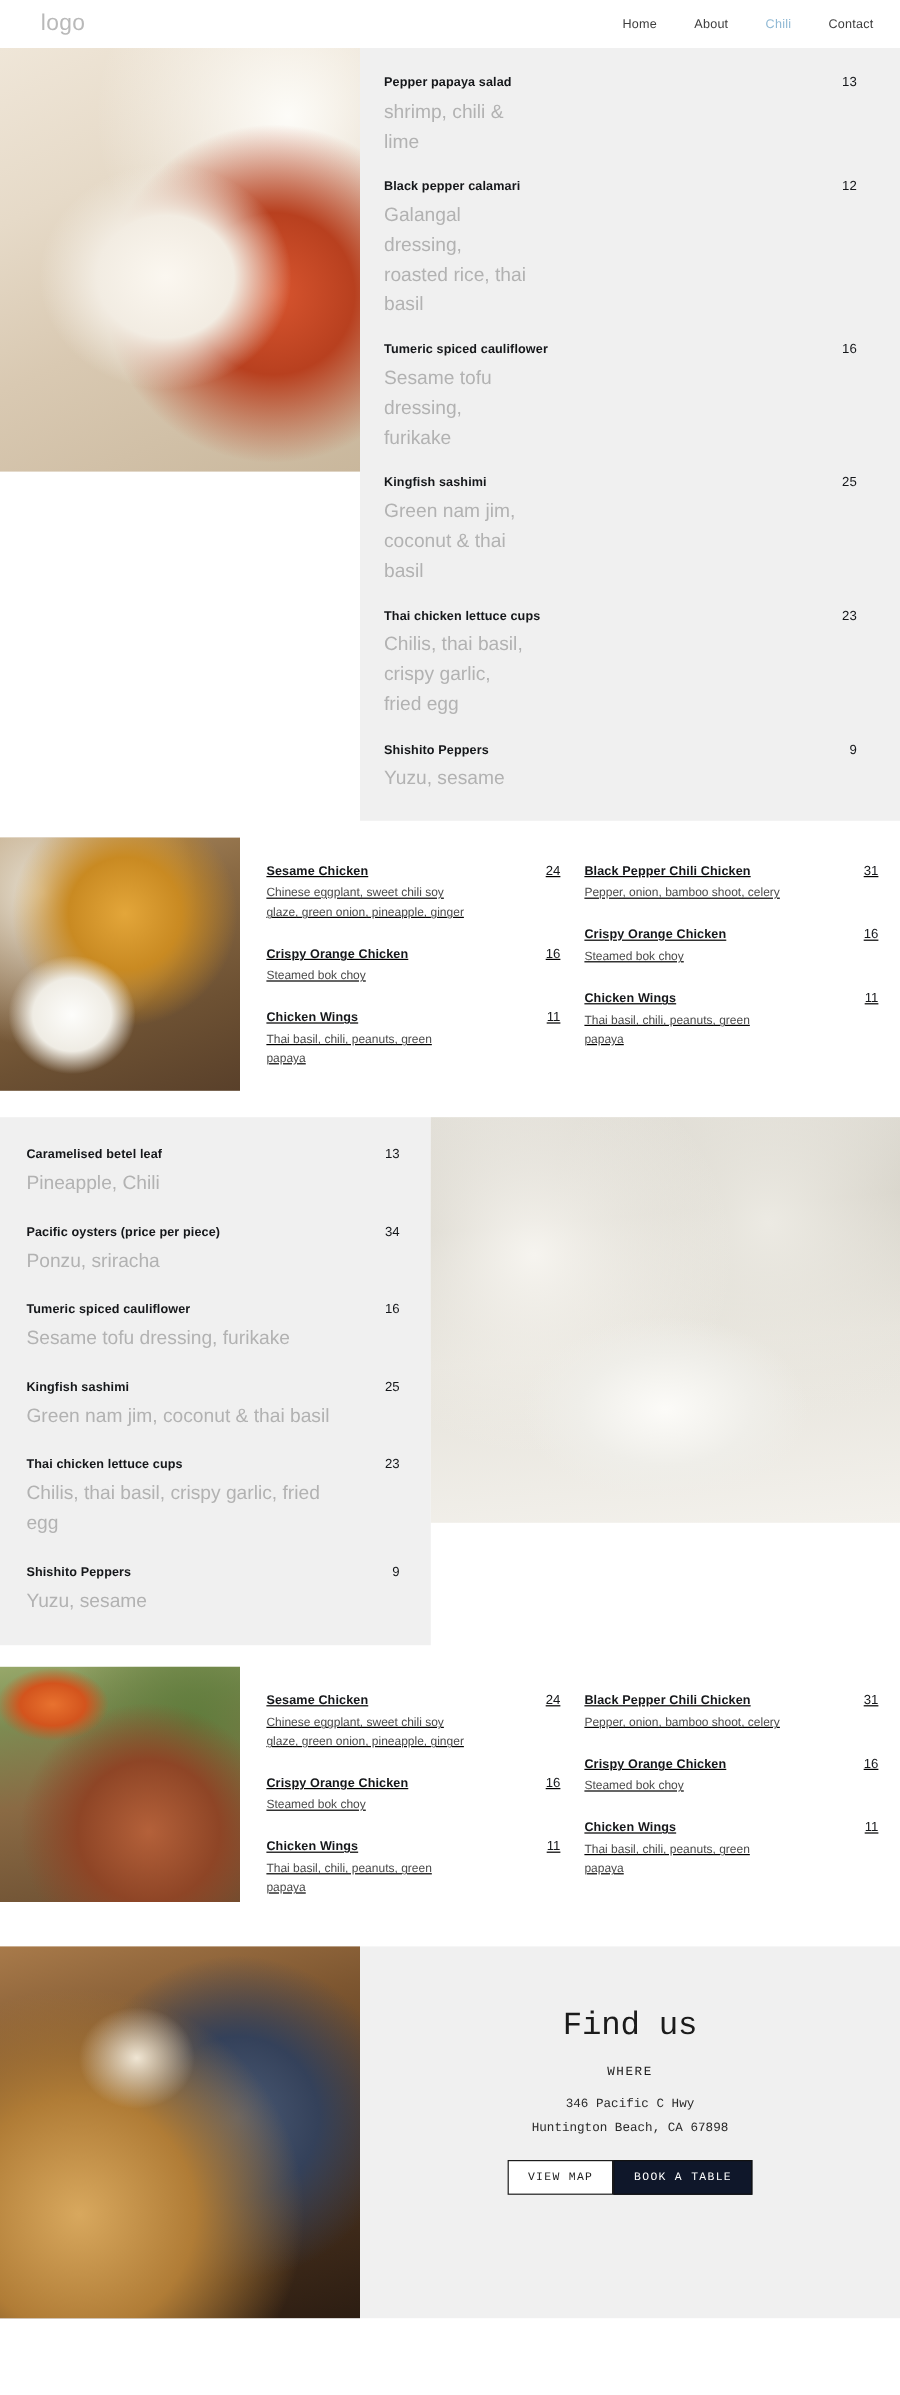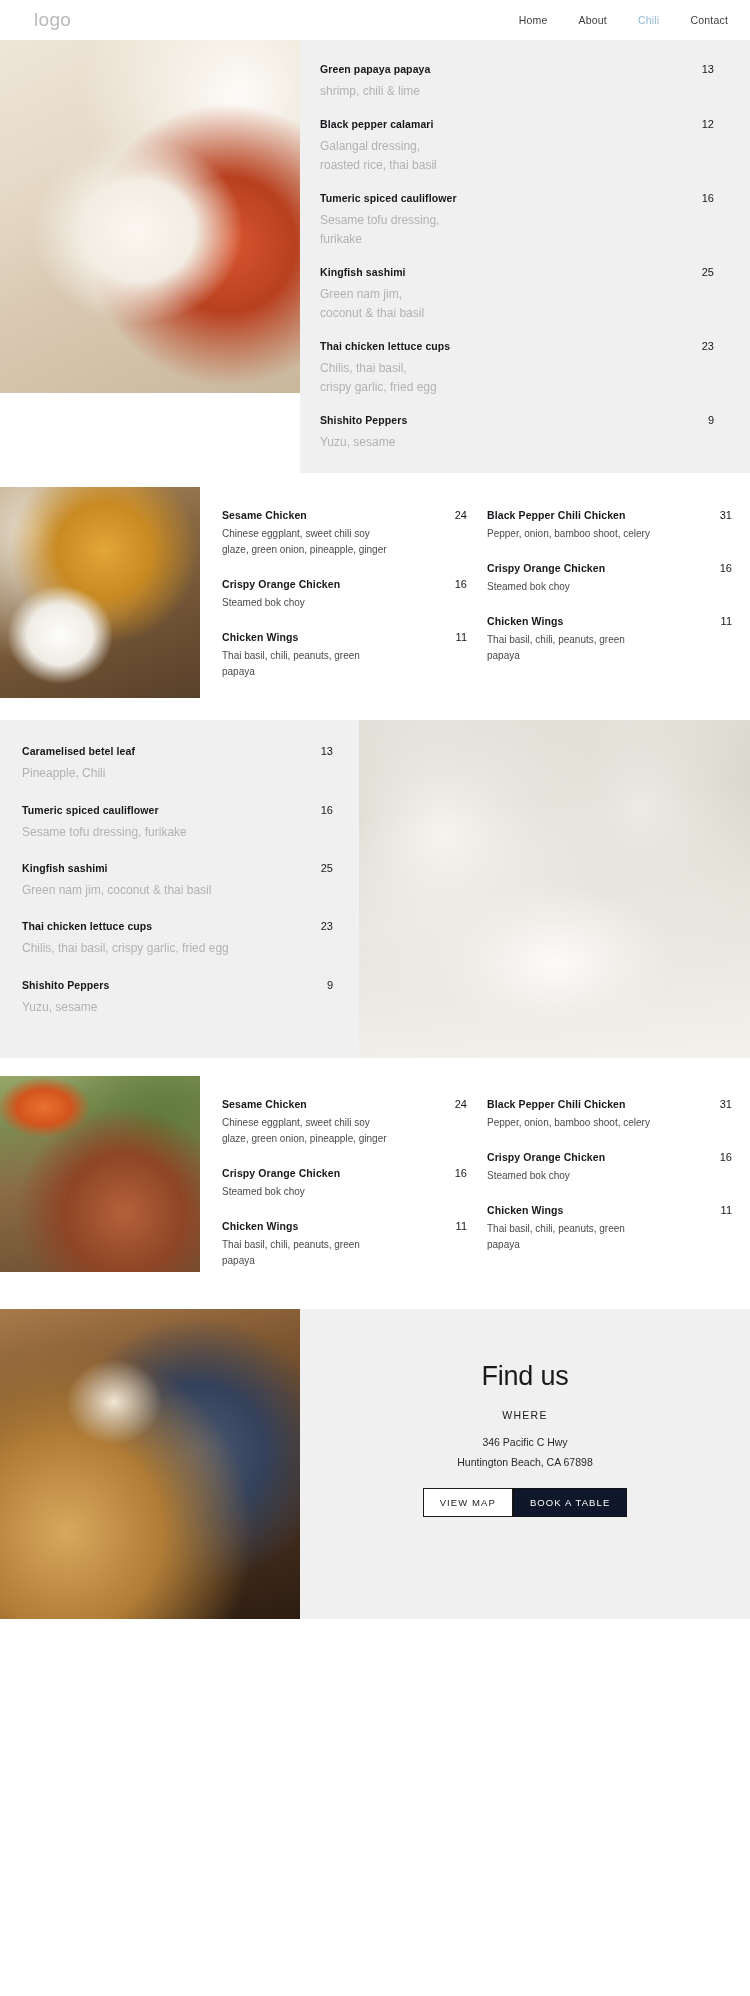--- a/index.html
+++ b/index.html
@@ -64,36 +64,36 @@
     letter-spacing: 0.1px;
     line-height: 1.5;
   }
   .mprice {
     font-size: 11px;
     color: #15171a;
     font-weight: 400;
     flex-shrink: 0;
   }
   .mdesc {
-    font-size: 12px;
+    font-size: 16px;
     color: #b2b2b2;
     line-height: 1.55;
     margin-top: 4px;
     max-width: 120px;
   }
   .mdesc.wide { max-width: 260px; }
 
   
   .two-col {
     display: flex;
     padding: 22px 18px 22px 22px;
     gap: 20px;
     width: 100%;
   }
-  .col { flex: 1; }
+  .col { flex: 1; text-decoration: underline; }
   .t-row { margin-bottom: 20px; }
   .t-row:last-child { margin-bottom: 0; }
   .t-head {
     display: flex;
     align-items: baseline;
     justify-content: space-between;
     gap: 8px;
   }
   .t-name {
     font-size: 10.5px;
@@ -222,21 +222,21 @@
       <div class="nav-item">Contact</div>
     </div>
   </div>
 
   <div class="section">
     <div class="photo ph1" style="width:300px;height:353px;"></div>
     <div class="panel-grey" style="flex:1;">
       <div class="menu-list">
         <div class="mrow">
           <div class="mhead">
-            <div class="mname">Green papaya papaya</div>
+            <div class="mname">Pepper papaya salad</div>
             <div class="mprice">13</div>
           </div>
           <div class="mdesc">shrimp, chili &amp; lime</div>
         </div>
         <div class="mrow">
           <div class="mhead">
             <div class="mname">Black pepper calamari</div>
             <div class="mprice">12</div>
           </div>
           <div class="mdesc">Galangal dressing, roasted rice, thai basil</div>
@@ -332,20 +332,27 @@
       <div class="menu-list" style="padding:24px 26px 24px 22px;">
         <div class="mrow" style="margin-bottom:20px;">
           <div class="mhead">
             <div class="mname">Caramelised betel leaf</div>
             <div class="mprice">13</div>
           </div>
           <div class="mdesc wide">Pineapple, Chili</div>
         </div>
         <div class="mrow" style="margin-bottom:20px;">
           <div class="mhead">
+            <div class="mname">Pacific oysters (price per piece)</div>
+            <div class="mprice">34</div>
+          </div>
+          <div class="mdesc wide">Ponzu, sriracha</div>
+        </div>
+        <div class="mrow" style="margin-bottom:20px;">
+          <div class="mhead">
             <div class="mname">Tumeric spiced cauliflower</div>
             <div class="mprice">16</div>
           </div>
           <div class="mdesc wide">Sesame tofu dressing, furikake</div>
         </div>
         <div class="mrow" style="margin-bottom:20px;">
           <div class="mhead">
             <div class="mname">Kingfish sashimi</div>
             <div class="mprice">25</div>
           </div>
@@ -417,21 +424,21 @@
               <div class="t-name">Chicken Wings</div>
               <div class="t-price">11</div>
             </div>
             <div class="t-desc">Thai basil, chili, peanuts, green papaya</div>
           </div>
         </div>
       </div>
     </div>
   </div>
 
-  <div class="section" style="padding-top:18px;">
+  <div class="section" style="padding-top:18px;font-family:Liberation Mono, monospace;">
     <div class="photo ph5" style="width:300px;height:310px;"></div>
     <div class="find-panel">
       <div class="find-title">Find us</div>
       <div class="find-sub">WHERE</div>
       <div class="find-line first">346 Pacific C Hwy</div>
       <div class="find-line">Huntington Beach, CA 67898</div>
       <div class="btn-group">
         <div class="btn btn-outline">VIEW MAP</div>
         <div class="btn btn-solid">BOOK A TABLE</div>
       </div>

